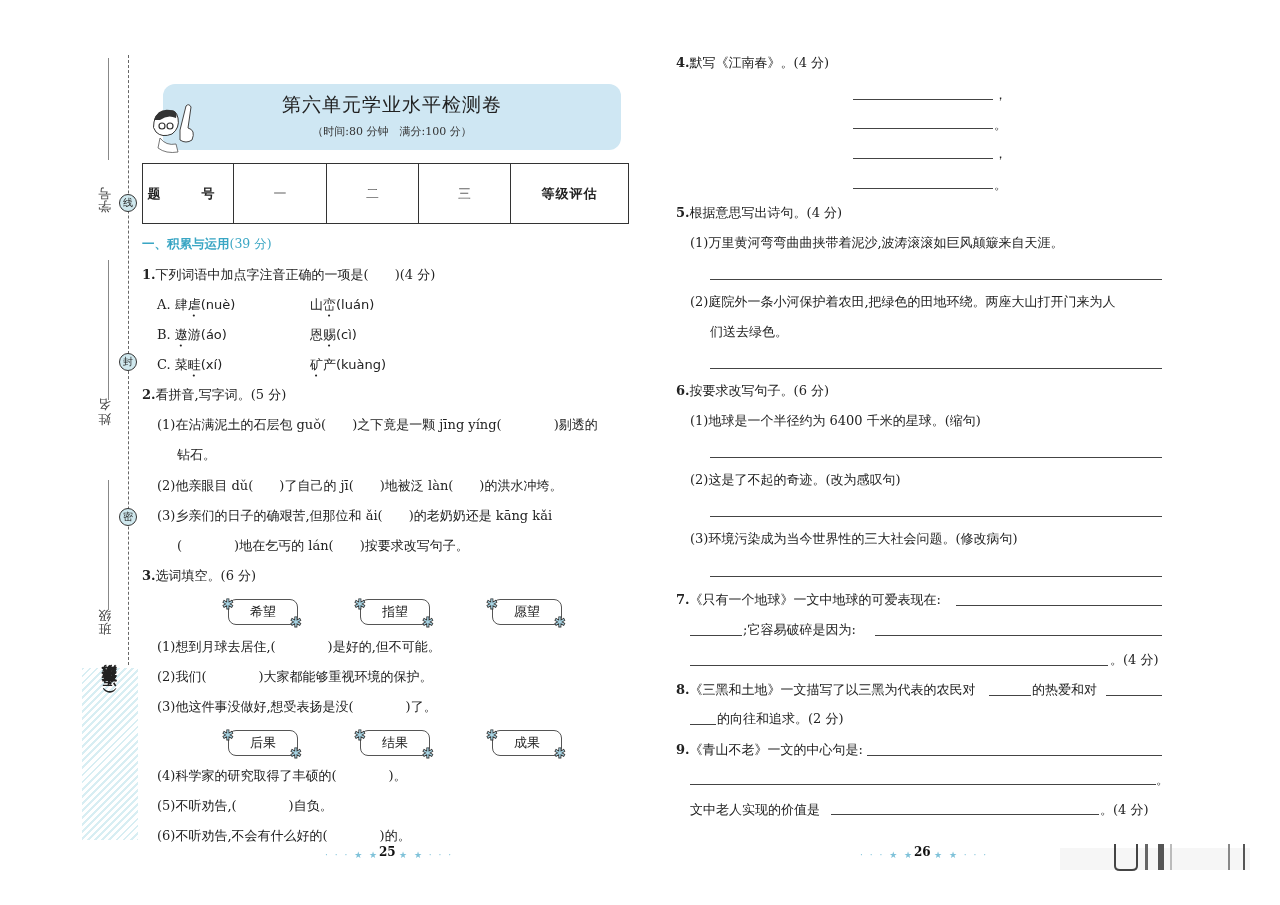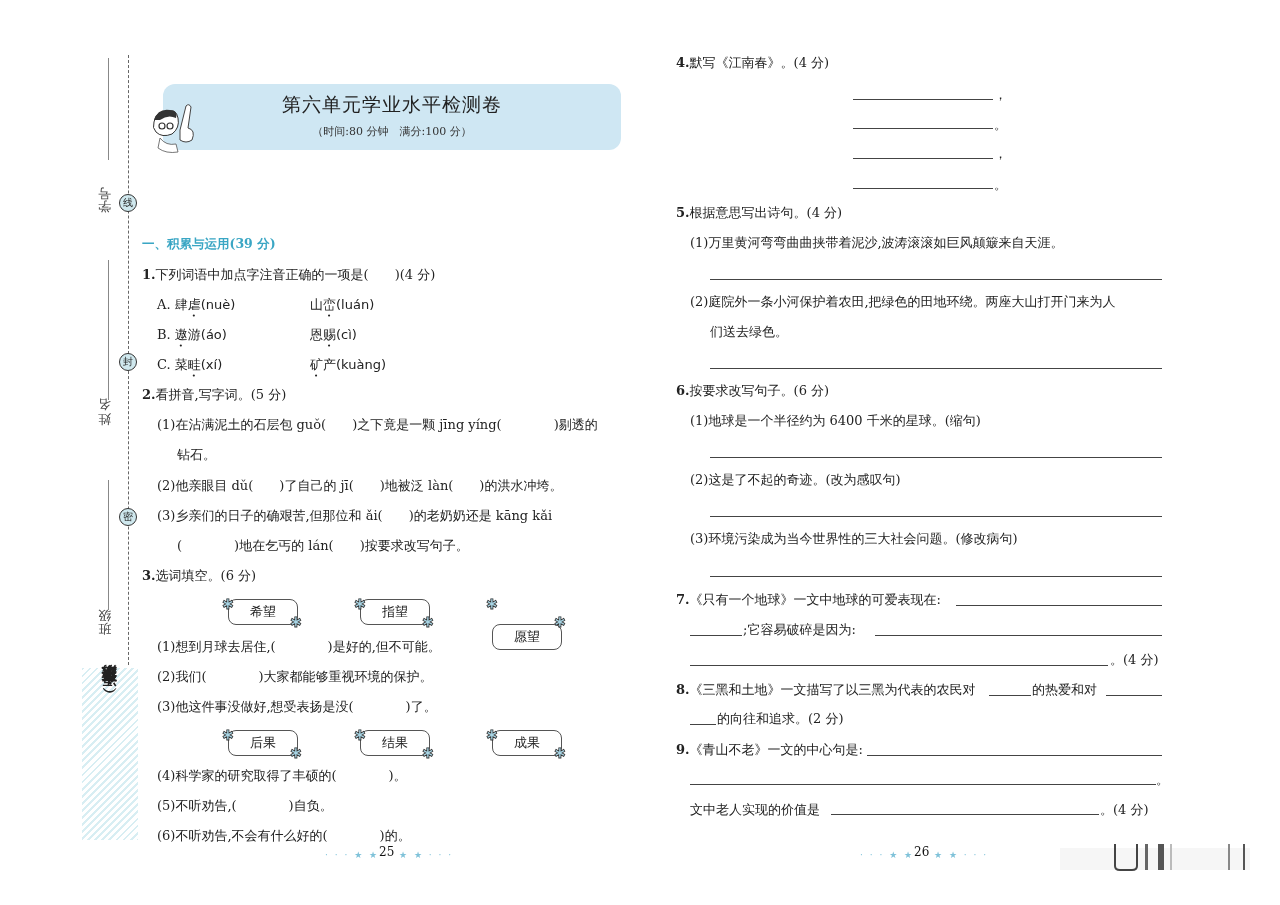--- a/index.html
+++ b/index.html
@@ -22,34 +22,34 @@
   .mascot { position: absolute; left: 146px; top: 100px; width: 58px; height: 56px; }
 
   
   table.score { position: absolute; left: 142px; top: 163px; width: 487px; height: 61px; border-collapse: collapse; font-family: "DejaVu Sans", sans-serif; font-size: 13px; }
   table.score td { border: 1px solid #333; text-align: center; color: #222; }
   table.score td.hdr { letter-spacing: 14px; font-weight: bold; }
   table.score td.eval { font-weight: bold; letter-spacing: 1px; }
   table.score td.num { color: #666; }
 
   .section-title { position: absolute; font-family: "DejaVu Sans", sans-serif; color: #3aa6c4; font-size: 12.5px; font-weight: bold; }
-  .section-title .pts { font-weight: bold; font-family: "DejaVu Serif", serif; }
+  .section-title .pts { font-weight: normal; font-family: "DejaVu Serif", serif; }
 
   .q { position: absolute; font-size: 13px; white-space: nowrap; color: #222; }
   .q b { font-weight: bold; font-family: "DejaVu Serif", serif; }
   .sub { position: absolute; font-size: 13px; white-space: nowrap; color: #222; }
   .py { font-family: "DejaVu Sans", sans-serif; }
   .dot { text-emphasis: dot; -webkit-text-emphasis: dot; text-emphasis-position: under; -webkit-text-emphasis-position: under; }
 
   .wordbox { position: absolute; width: 70px; height: 26px; border: 1.2px solid #555; border-radius: 8px; text-align: center; line-height: 24px; font-size: 13px; background: #fff; }
   .star { position: absolute; font-size: 14px; color: #a8d5e5; -webkit-text-stroke: 0.8px #333; line-height: 1; }
 
   .hline { position: absolute; height: 0; border-top: 1px solid #444; }
 
-  .pagenum { position: absolute; font-weight: normal; font-size: 12px; color: #111; }
+  .pagenum { position: absolute; font-weight: bold; font-size: 12px; color: #111; }
   .stars-row { position: absolute; font-size: 9px; color: #7fc2d9; letter-spacing: 2px; }
 
   .watermark { position: absolute; left: 1060px; top: 840px; width: 190px; height: 36px; }
 </style>
 </head>
 <body>
 
 <div class="solid-line" style="left:108px; top:58px; height:102px;"></div>
 <div class="vlabel" style="left:96px; top:196px;">学号</div>
 <div class="solid-line" style="left:108px; top:260px; height:140px;"></div>
@@ -72,20 +72,27 @@
   <circle cx="16" cy="26" r="3" fill="#fff" stroke="#333" stroke-width="1.2"></circle>
   <circle cx="24" cy="26" r="3" fill="#fff" stroke="#333" stroke-width="1.2"></circle>
   <path d="M14 38 Q20 46 30 44 L32 52 Q20 54 12 48 Z" fill="#fff" stroke="#555" stroke-width="0.8"></path>
   <path d="M34 30 L40 6 Q43 3 45 7 L42 28 Q50 30 46 40 Q40 44 34 40 Z" fill="#fff" stroke="#444" stroke-width="1"></path>
 </svg>
 <div class="banner-title">第六单元学业水平检测卷</div>
 <div class="banner-sub">（时间:80 分钟　满分:100 分）</div>
 
 <table class="score">
   <tbody>
+      <tr>
+    <td class="hdr" style="width:91px">题　号</td>
+    <td class="num" style="width:93px">一</td>
+    <td class="num" style="width:92px">二</td>
+    <td class="num" style="width:92px">三</td>
+    <td class="eval">等级评估</td>
+  </tr>
 </tbody>
   </table>
 
 <div class="section-title" style="left:142px; top:236px;">
   <span>一、积累与运用</span><span class="pts">(39 分)</span>
 </div>
 
 <div class="q" style="left:142px; top:266px;">
   <b>1.</b><span>下列词语中加点字注音正确的一项是(　　)(4 分)</span>
 </div>
@@ -123,21 +130,21 @@
 <div class="q" style="left:142px; top:567px;">
   <b>3.</b><span>选词填空。(6 分)</span>
 </div>
 
 <div class="wordbox" style="left:228px; top:599px;">希望</div>
 <div class="star" style="left:222px; top:597px;">✱</div>
 <div class="star" style="left:290px; top:615px;">✱</div>
 <div class="wordbox" style="left:360px; top:599px;">指望</div>
 <div class="star" style="left:354px; top:597px;">✱</div>
 <div class="star" style="left:422px; top:615px;">✱</div>
-<div class="wordbox" style="left:492px; top:599px;margin-top:25px;">愿望</div>
+<div class="wordbox" style="left:492px; top:599px;">愿望</div>
 <div class="star" style="left:486px; top:597px;">✱</div>
 <div class="star" style="left:554px; top:615px;">✱</div>
 
 <div class="sub" style="left:157px; top:638px;">(1)想到月球去居住,(　　　　)是好的,但不可能。</div>
 <div class="sub" style="left:157px; top:668px;">(2)我们(　　　　)大家都能够重视环境的保护。</div>
 <div class="sub" style="left:157px; top:698px;">(3)他这件事没做好,想受表扬是没(　　　　)了。</div>
 
 <div class="wordbox" style="left:228px; top:730px;">后果</div>
 <div class="star" style="left:222px; top:728px;">✱</div>
 <div class="star" style="left:290px; top:746px;">✱</div>

